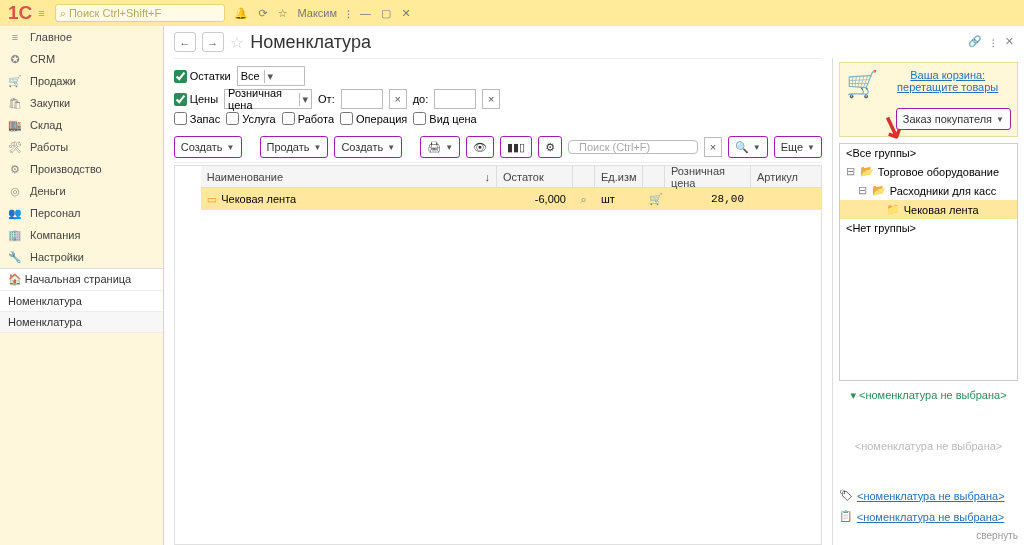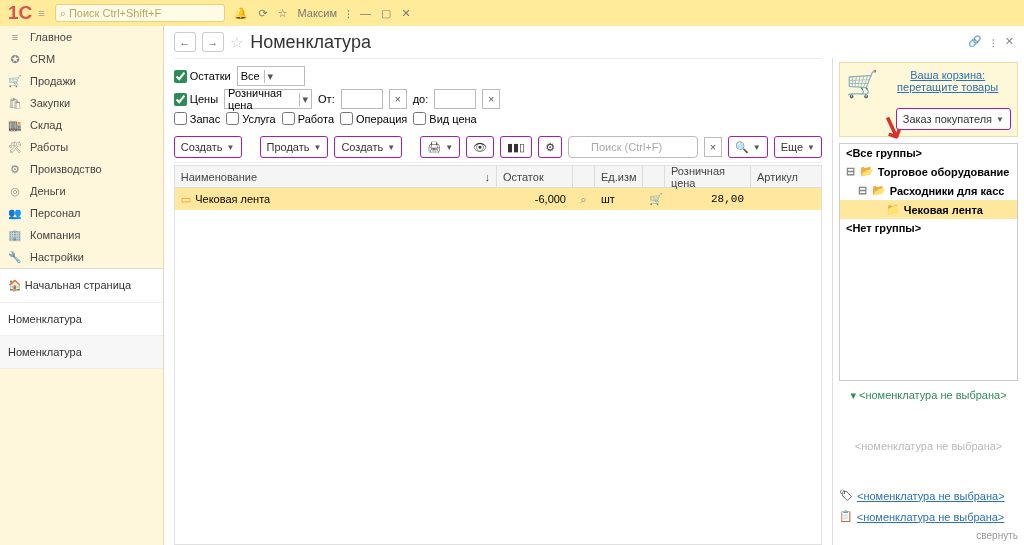--- a/index.html
+++ b/index.html
@@ -8,21 +8,21 @@
   .logo { color: #d9534f; font-weight: bold; font-size: 19px; margin-right: 6px; }
   .menu-icon { margin-right: 10px; color: #999; }
   .title-text { flex: 1; }
   .title-search { width: 170px; height: 18px; background: #fffbe6; border: 1px solid #e6d27a; border-radius: 3px; display: flex; align-items: center; padding: 0 4px; margin-right: 10px; color: #b8a95c; }
   .title-icons { display: flex; gap: 10px; align-items: center; color: #777; }
   .title-icons span, .title-icons div { cursor: pointer; }
   .body-area { display: flex; height: 519px; }
   .sidebar { width: 165px; background: #fef7db; border-right: 1px solid #e0d8b0; overflow: hidden; }
   .side-item { height: 22px; display: flex; align-items: center; padding: 0 8px; gap: 8px; color: #444; cursor: pointer; }
   .side-icon { width: 14px; text-align: center; color: #888; }
-  .side-sec { padding: 10px 8px; background: #fff; color: #333; border-bottom: 1px solid #eee; cursor: pointer; }
+  .side-sec { padding: 4px 8px; background: #fff; color: #333; border-bottom: 1px solid #eee; cursor: pointer; }
   .side-sec.home { border-top: 1px solid #ddd; }
   .side-sec.wrap { line-height: 1.3; }
   .main { flex: 1; display: flex; flex-direction: column; }
   .page-head { height: 32px; display: flex; align-items: center; padding: 0 10px; gap: 6px; }
   .nav-btn { width: 22px; height: 20px; border: 1px solid #ccc; border-radius: 3px; display: flex; align-items: center; justify-content: center; cursor: pointer; color: #555; }
   .star { color: #ccc; font-size: 16px; }
   .page-title { font-size: 18px; color: #333; }
   .head-actions { margin-left: auto; display: flex; gap: 10px; color: #888; }
   .content-row { display: flex; flex: 1; overflow: hidden; }
   .center { flex: 1; padding: 0 10px; display: flex; flex-direction: column; }
@@ -31,22 +31,22 @@
   .filter-row { display: flex; align-items: center; gap: 6px; margin: 3px 0; }
   .chk { display: flex; align-items: center; gap: 3px; }
   .chk input { accent-color: #2e8b57; }
   .combo { height: 20px; border: 1px solid #bbb; padding: 0 3px; display: flex; align-items: center; background: #fff; }
   .combo .dd { border-left: 1px solid #bbb; padding-left: 3px; margin-left: 4px; color: #555; }
   .small-in { width: 42px; height: 20px; border: 1px solid #bbb; text-align: right; padding: 0 3px; }
   .clr { width: 18px; height: 20px; border: 1px solid #bbb; display: flex; align-items: center; justify-content: center; color: #555; }
   .toolbar { display: flex; align-items: center; gap: 6px; padding: 4px 0; border-bottom: 1px solid #eee; }
   .btn { height: 22px; border: 1px solid #a21caf; border-radius: 3px; padding: 0 6px; display: flex; align-items: center; gap: 4px; background: #fff; cursor: pointer; color: #333; }
   .btn .dd { color: #555; font-size: 8px; }
-  .tool-search { margin-left: auto; width: 130px; height: 22px; border: 1px solid #bbb; border-radius: 4px; padding: 0 22px; display: flex; align-items: center; color: #aaa; }
-  .table { flex: 1; border: 1px solid #e0e0e0; margin-top: 2px; }
+  .tool-search { margin-left: auto; width: 130px; height: 14px; border: 1px solid #bbb; border-radius: 4px; padding: 0 10px; display: flex; align-items: center; color: #aaa; }
+  .table { flex: 1; border: 1px solid #e0e0e0; margin-top: 2px; padding-left: 26px; }
   .thead { display: flex; background: #f5f5f5; height: 22px; border-bottom: 1px solid #ddd; }
   .th { padding: 0 6px; display: flex; align-items: center; border-right: 1px solid #ddd; color: #444; }
   .th.name { flex: 1; justify-content: space-between; }
   .th.ost { width: 76px; }
   .th.act1 { width: 22px; }
   .th.ed { width: 48px; }
   .th.act2 { width: 22px; }
   .th.price { width: 86px; justify-content: flex-end; }
   .th.art { width: 70px; border-right: none; }
   .trow { display: flex; height: 22px; background: #ffe89e; align-items: center; }
@@ -60,21 +60,21 @@
   .td.art { width: 70px; }
   .right { width: 192px; border-left: 1px solid #ddd; display: flex; flex-direction: column; padding: 4px 6px; gap: 6px; position: relative; }
   .cart-box { background: #fef7d8; border: 1px solid #e8dfa8; padding: 6px; display: flex; flex-direction: column; align-items: center; gap: 4px; position: relative; }
   .cart-icon { font-size: 26px; color: #888; align-self: flex-start; }
   .cart-text { text-align: center; color: #2a71b8; font-size: 11px; }
   .cart-text .u { text-decoration: underline; }
   .order-btn { align-self: flex-end; margin-top: 4px; }
   .arrow { position: absolute; top: 46px; left: 40px; color: #d9302c; font-size: 30px; font-weight: bold; transform: rotate(20deg); pointer-events: none; }
   .radio-row { display: flex; gap: 8px; align-items: center; }
   .tree { border: 1px solid #ccc; flex: 1; overflow: auto; }
-  .tree-item { padding: 3px 6px; display: flex; align-items: center; gap: 4px; cursor: pointer; font-weight: bold; }
+  .tree-item { padding: 3px 6px; display: flex; align-items: center; gap: 4px; cursor: pointer; }
   .tree-item.sel { background: #ffe89e; }
   .tree-item .exp { width: 10px; color: #888; }
   .tree-item .fold { color: #e6a23c; }
   .tree-ind1 { padding-left: 18px; }
   .tree-ind3 { padding-left: 46px; }
   .panel-head { color: #2e8b57; padding: 2px 0; cursor: pointer; text-align: center; }
   .placeholder { text-align: center; color: #bbb; padding: 30px 0; font-size: 11px; }
   .foot-link { display: flex; align-items: center; gap: 4px; font-size: 10px; padding: 1px 0; }
   .foot-link a { color: #2a71b8; text-decoration: underline; }
   .collapse { text-align: right; color: #999; font-size: 10px; cursor: pointer; }

